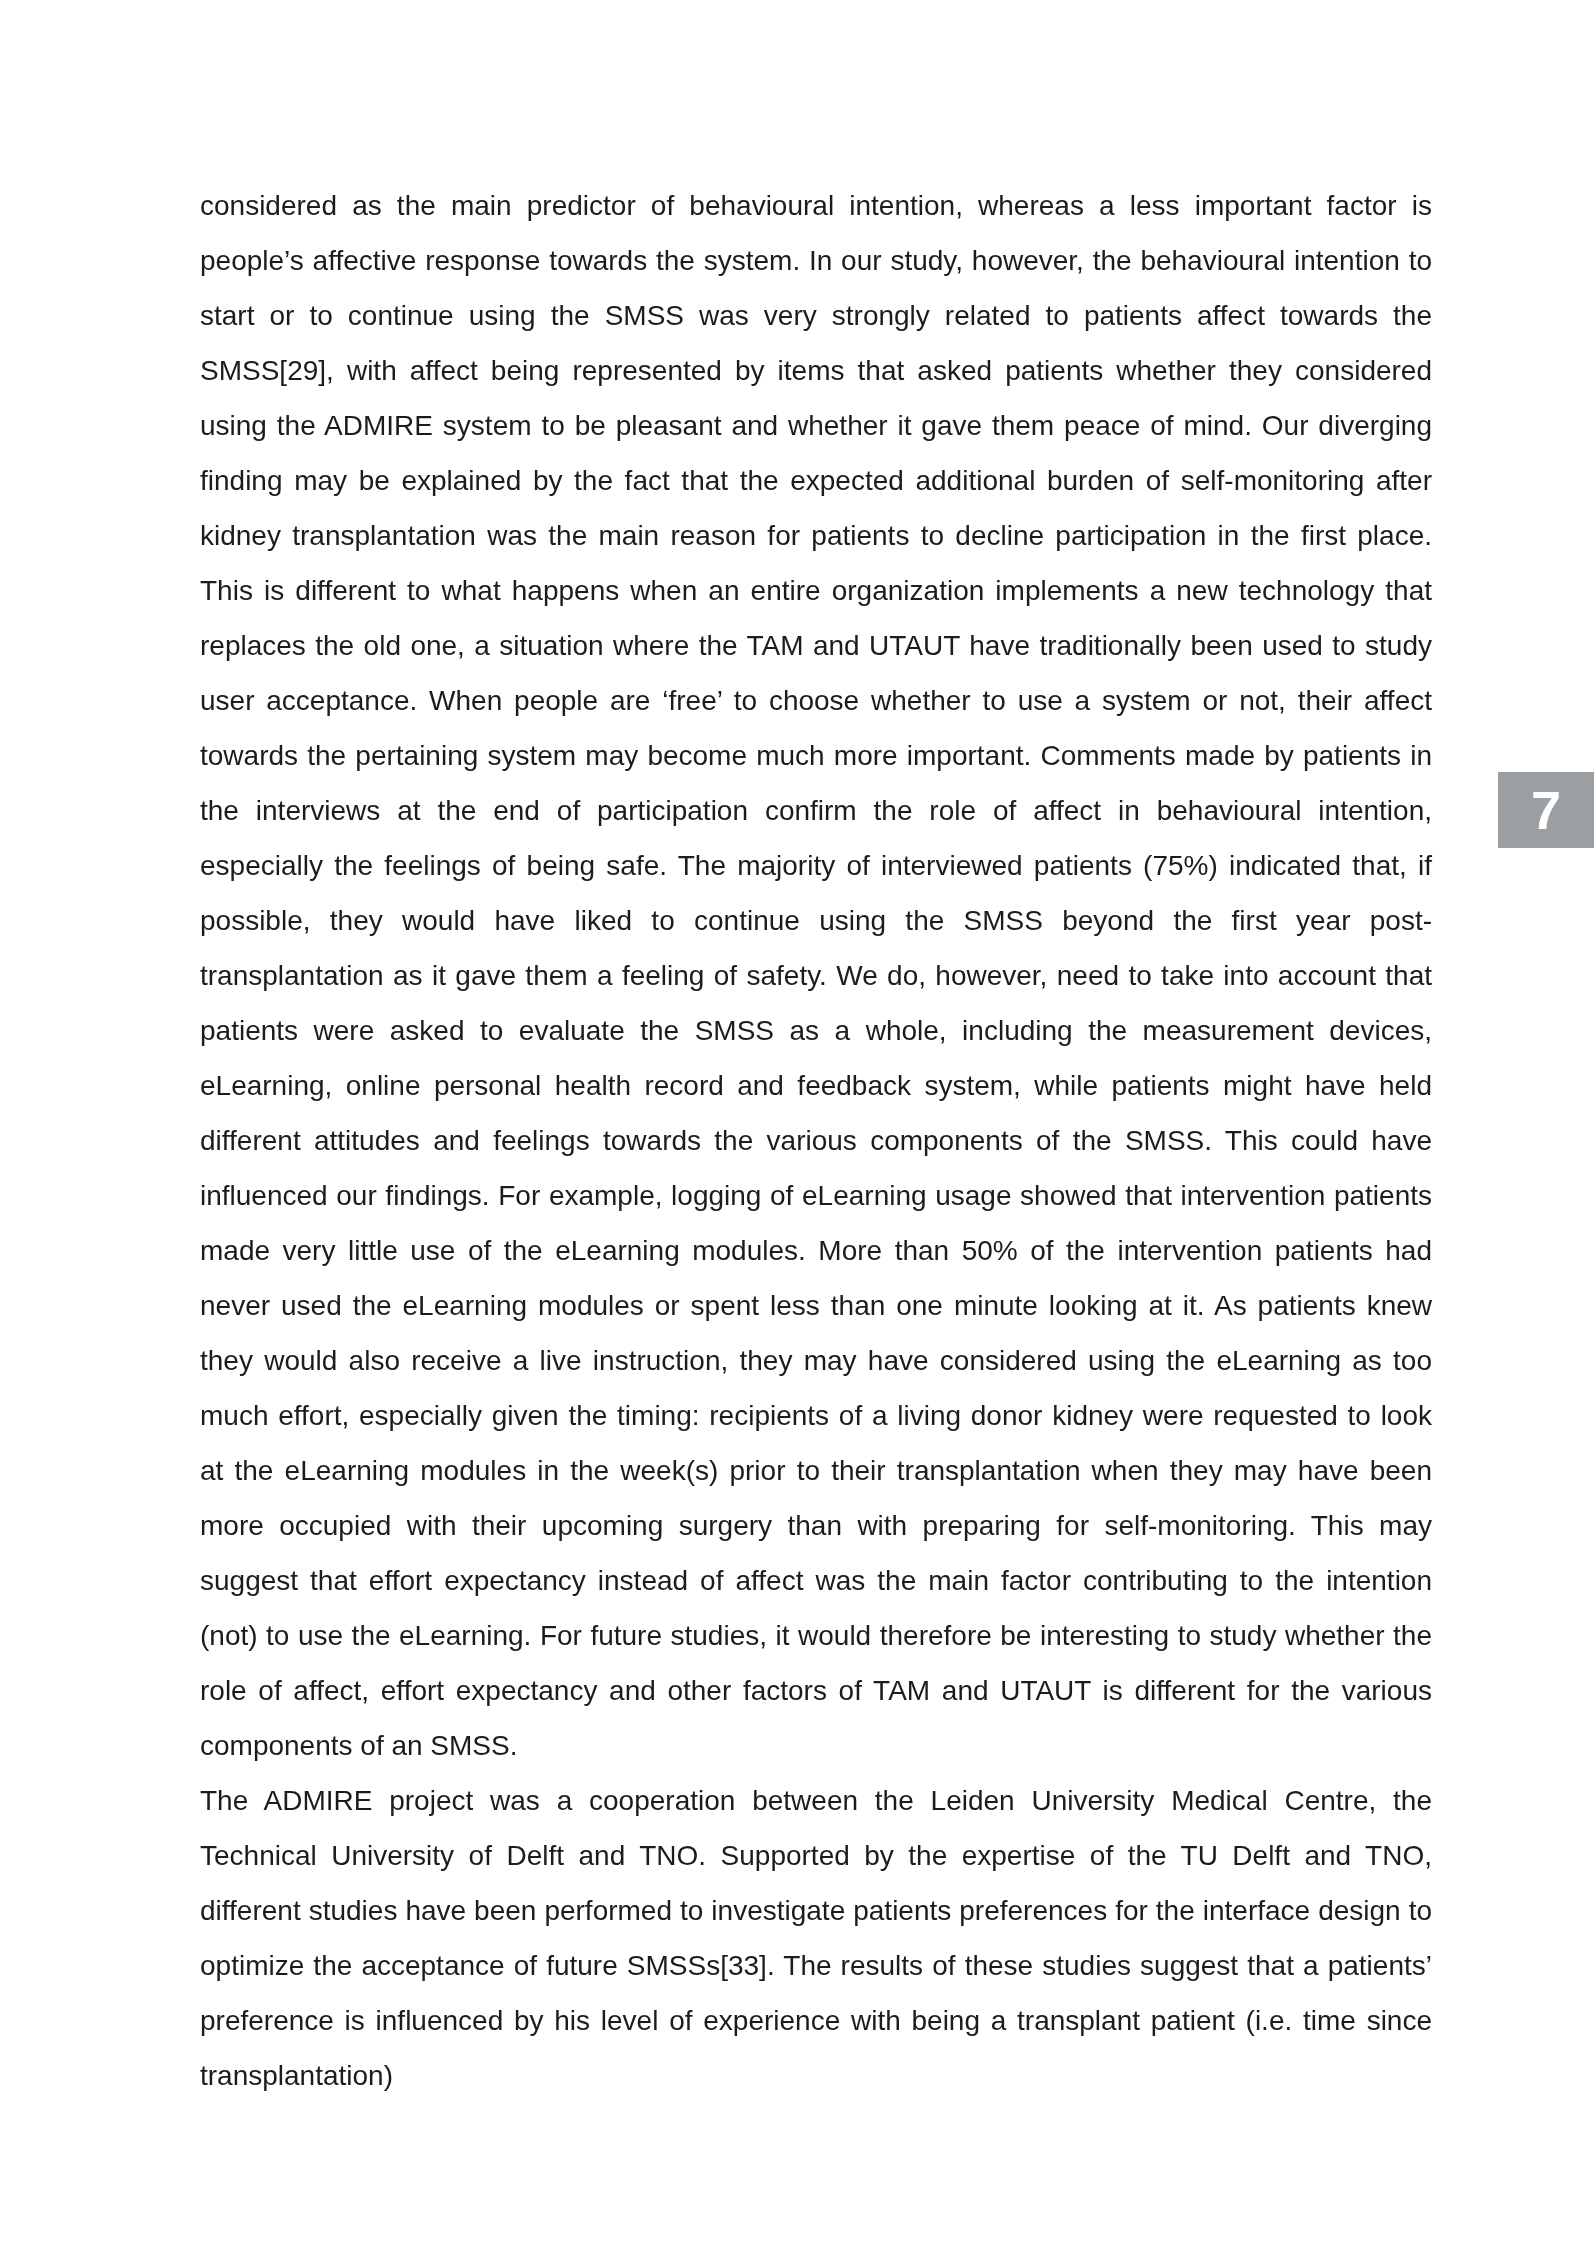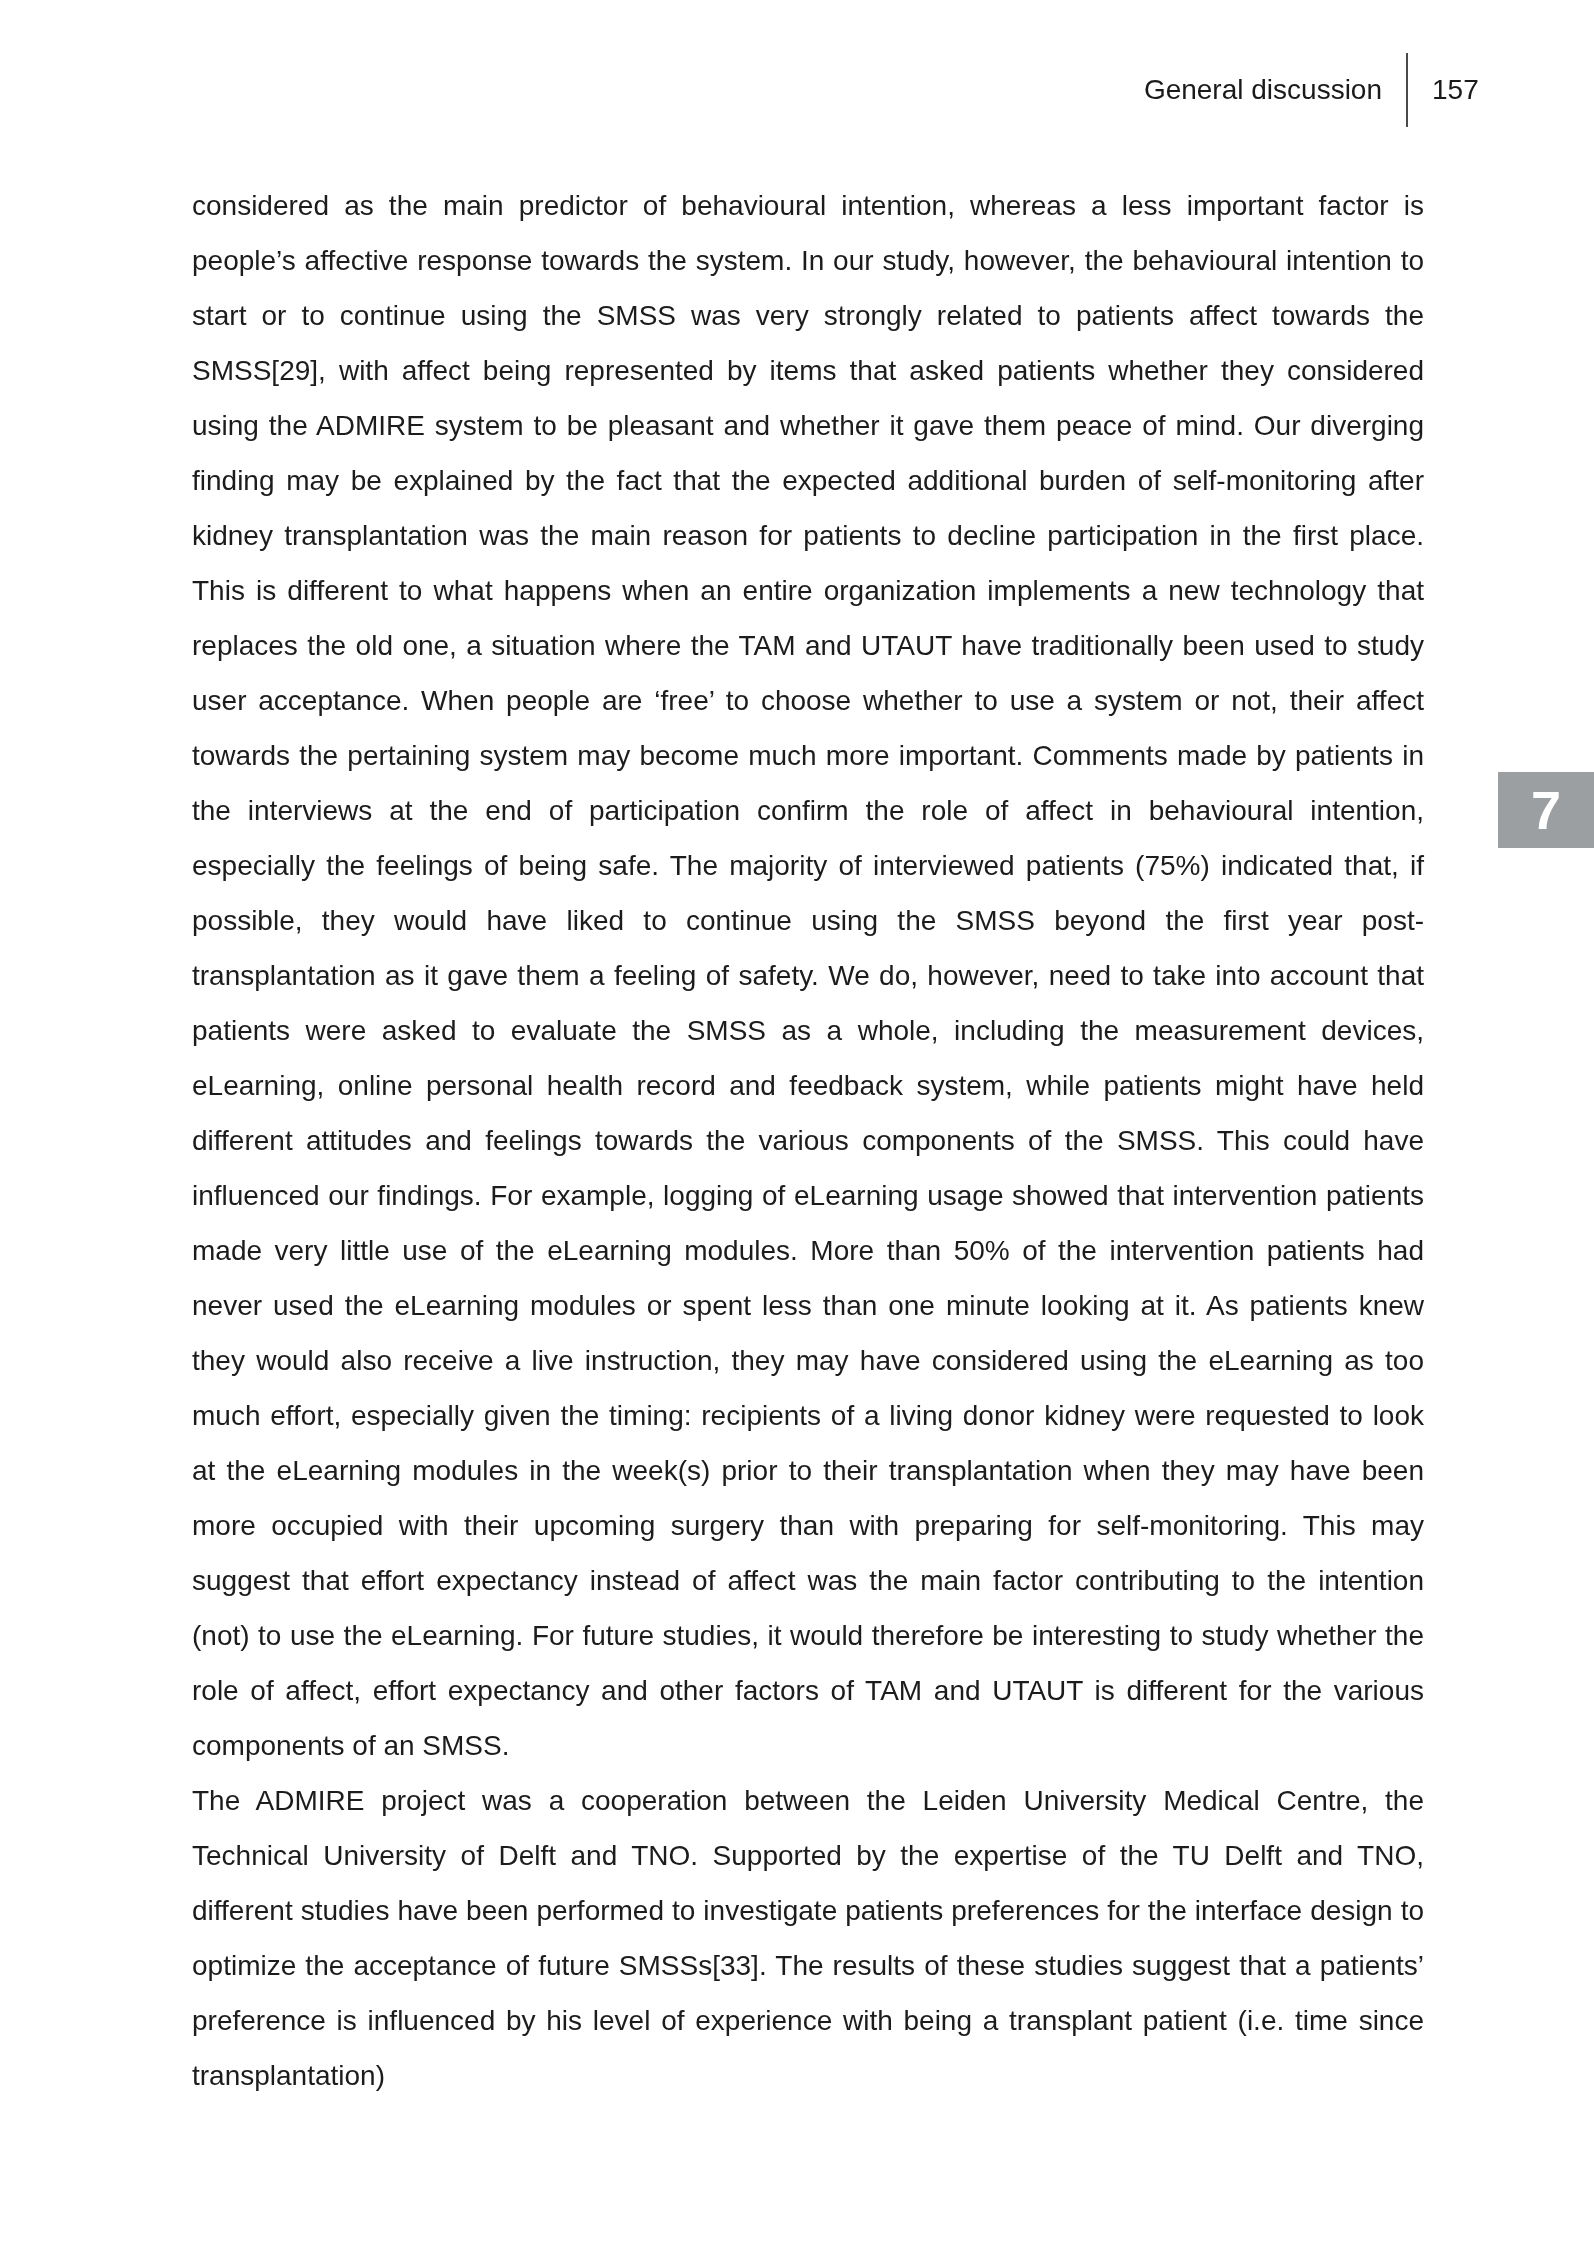--- a/index.html
+++ b/index.html
@@ -61,42 +61,37 @@
   }
   .chapter-number {
     color: #ffffff;
     font-size: 54px;
     font-weight: 700;
     line-height: 1;
   }
   
   .content {
     position: absolute;
-    left: 192px;
+    left: 200px;
     top: 178px;
     width: 1232px;
   }
   .content p {
     margin: 0;
     font-size: 28px;
     line-height: 55px;
     text-align: justify;
     color: #1c1c1c;
   }
 </style>
 </head>
 <body>
 
 <div class="page">
 
-  <div class="page-header">
-    <span class="section-title">General discussion</span>
-    <span class="header-divider"></span>
-    <span class="page-number">157</span>
-  </div>
 
   <div class="chapter-tab">
     <span class="chapter-number">7</span>
   </div>
 
   <div class="content">
     <p>considered as the main predictor of behavioural intention, whereas a less important factor is people’s affective response towards the system. In our study, however, the behavioural intention to start or to continue using the SMSS was very strongly related to patients affect towards the SMSS[29], with affect being represented by items that asked patients whether they considered using the ADMIRE system to be pleasant and whether it gave them peace of mind. Our diverging finding may be explained by the fact that the expected additional burden of self-monitoring after kidney transplantation was the main reason for patients to decline participation in the first place. This is different to what happens when an entire organization implements a new technology that replaces the old one, a situation where the TAM and UTAUT have traditionally been used to study user acceptance. When people are ‘free’ to choose whether to use a system or not, their affect towards the pertaining system may become much more important. Comments made by patients in the interviews at the end of participation confirm the role of affect in behavioural intention, especially the feelings of being safe. The majority of interviewed patients (75%) indicated that, if possible, they would have liked to continue using the SMSS beyond the first year post-transplantation as it gave them a feeling of safety. We do, however, need to take into account that patients were asked to evaluate the SMSS as a whole, including the measurement devices, eLearning, online personal health record and feedback system, while patients might have held different attitudes and feelings towards the various components of the SMSS. This could have influenced our findings. For example, logging of eLearning usage showed that intervention patients made very little use of the eLearning modules. More than 50% of the intervention patients had never used the eLearning modules or spent less than one minute looking at it. As patients knew they would also receive a live instruction, they may have considered using the eLearning as too much effort, especially given the timing: recipients of a living donor kidney were requested to look at the eLearning modules in the week(s) prior to their transplantation when they may have been more occupied with their upcoming surgery than with preparing for self-monitoring. This may suggest that effort expectancy instead of affect was the main factor contributing to the intention (not) to use the eLearning. For future studies, it would therefore be interesting to study whether the role of affect, effort expectancy and other factors of TAM and UTAUT is different for the various components of an SMSS.</p>
     <p>The ADMIRE project was a cooperation between the Leiden University Medical Centre, the Technical University of Delft and TNO. Supported by the expertise of the TU Delft and TNO, different studies have been performed to investigate patients preferences for the interface design to optimize the acceptance of future SMSSs[33]. The results of these studies suggest that a patients’ preference is influenced by his level of experience with being a transplant patient (i.e. time since transplantation)</p>
   </div>
 

